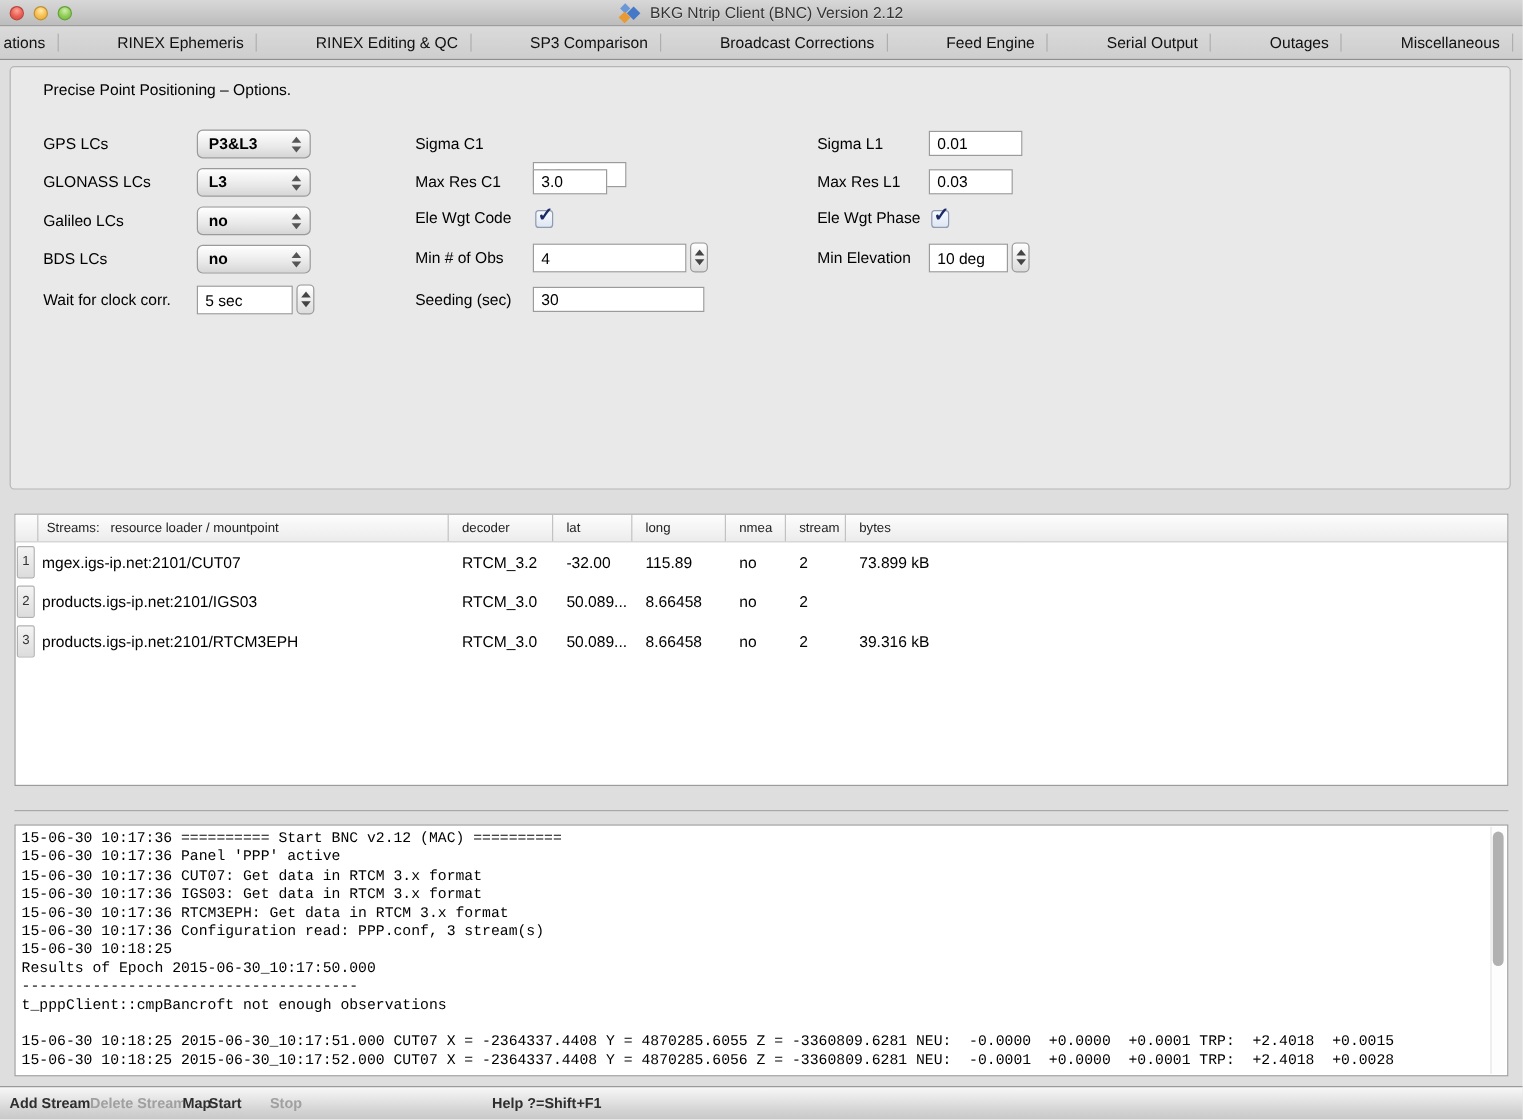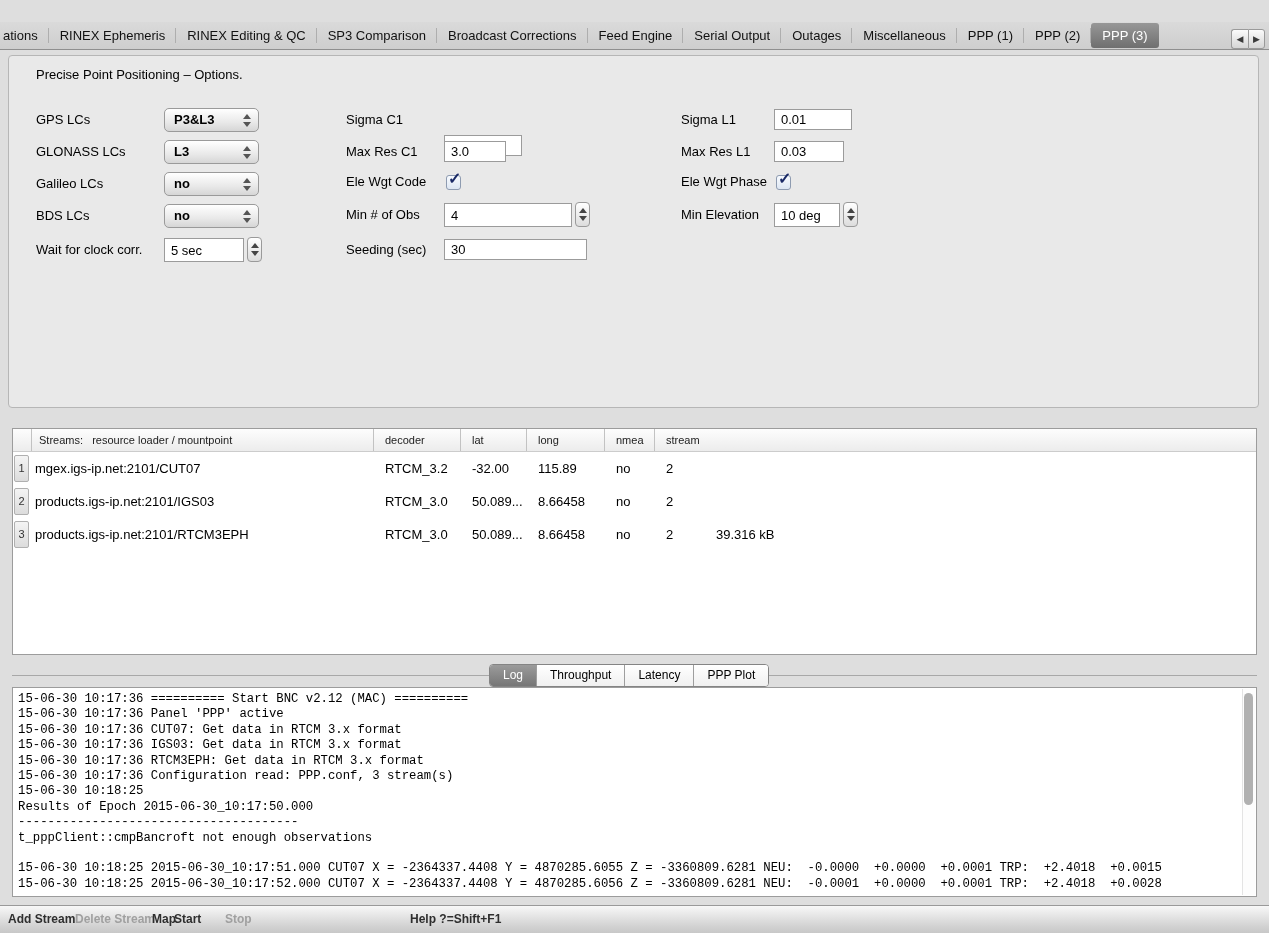--- a/index.html
+++ b/index.html
@@ -19,21 +19,21 @@
   .title-text { font-size:13px; color:#333; text-shadow:0 1px 0 rgba(255,255,255,.55); vertical-align:top; }
   .app-icon { position:relative; display:inline-block; width:17px; height:16px; vertical-align:top; margin:3px 4px 0 0; }
   .app-icon i { position:absolute; transform:rotate(45deg); }
   .app-icon .d1 { left:2px; top:1px; width:6px; height:6px; background:#6a97d8; }
   .app-icon .d2 { left:8px; top:4px; width:8px; height:8px; background:#4579c8; }
   .app-icon .d3 { left:1px; top:8px; width:7px; height:7px; background:#e89a35; }
 
   
   .tabbar { position:absolute; left:0; top:22px; width:100%; height:28px;
     background:linear-gradient(#dadada,#cecece); border-bottom:1px solid #8f8f8f;
-    display:flex; align-items:flex-end; }
+    display:flex; align-items:center;gap:38px; }
   .tab { position:relative; padding:0 11px; line-height:27px; font-size:13px; color:#111; white-space:nowrap; }
   .tab::after { content:""; position:absolute; right:0; top:6px; height:15px; width:1px; background:#aeaeae; }
   .tab.selected { background:linear-gradient(#979797,#6f6f6f); color:#fff; border-radius:3px; margin:1px 0; line-height:25px; }
   .tab.selected::after { display:none; }
   .tab.clipped { padding-left:3px; }
   .tab-arrows { margin-left:auto; display:flex; align-items:center; padding-right:4px; }
   .arrow-btn { width:17px; height:20px; border:1px solid #9a9a9a; background:linear-gradient(#fbfbfb,#d6d6d6);
     font-size:9px; color:#3a3a3a; text-align:center; line-height:19px; }
   .arrow-btn:first-child { border-right:none; border-radius:3px 0 0 3px; }
   .arrow-btn:last-child { border-radius:0 3px 3px 0; }
@@ -94,20 +94,31 @@
   .bottombar { position:absolute; left:0; top:905px; width:100%; height:28px;
     background:linear-gradient(#f8f8f8,#d2d2d2 75%,#c8c8c8); border-top:1px solid #9a9a9a; }
   .tb-item { position:absolute; top:0; line-height:27px; font-size:12px; font-weight:bold; color:#2e2e2e; white-space:nowrap; }
   .tb-item.disabled { color:#a0a0a0; }
 </style>
 </head>
 <body>
 
 <div class="window">
 
+  <div class="titlebar">
+    <div class="traffic">
+      <span class="light red"></span>
+      <span class="light yellow"></span>
+      <span class="light green"></span>
+    </div>
+    <div class="title-wrap">
+      <span class="app-icon"><i class="d1"></i><i class="d2"></i><i class="d3"></i></span>
+      <span class="title-text">BKG Ntrip Client (BNC) Version 2.12</span>
+    </div>
+  </div>
 
   <div class="tabbar">
     <div class="tab clipped">ations</div>
     <div class="tab">RINEX Ephemeris</div>
     <div class="tab">RINEX Editing &amp; QC</div>
     <div class="tab">SP3 Comparison</div>
     <div class="tab">Broadcast Corrections</div>
     <div class="tab">Feed Engine</div>
     <div class="tab">Serial Output</div>
     <div class="tab">Outages</div>
@@ -209,29 +220,31 @@
 
   <div class="streams-table">
     <div class="sheader">
       <div class="hc corner"></div>
       <div class="hc main">Streams:   resource loader / mountpoint</div>
       <div class="hc">decoder</div>
       <div class="hc">lat</div>
       <div class="hc">long</div>
       <div class="hc">nmea</div>
       <div class="hc">stream</div>
+      <div class="hc">bytes</div>
     </div>
     <div class="srow">
       <div class="rownum">1</div>
       <div class="cell mp">mgex.igs-ip.net:2101/CUT07</div>
       <div class="cell">RTCM_3.2</div>
       <div class="cell">-32.00</div>
       <div class="cell">115.89</div>
       <div class="cell">no</div>
       <div class="cell">2</div>
+      <div class="cell">73.899 kB</div>
     </div>
     <div class="srow">
       <div class="rownum">2</div>
       <div class="cell mp">products.igs-ip.net:2101/IGS03</div>
       <div class="cell">RTCM_3.0</div>
       <div class="cell">50.089...</div>
       <div class="cell">8.66458</div>
       <div class="cell">no</div>
       <div class="cell">2</div>
     </div>
@@ -241,26 +254,20 @@
       <div class="cell">RTCM_3.0</div>
       <div class="cell">50.089...</div>
       <div class="cell">8.66458</div>
       <div class="cell">no</div>
       <div class="cell">2</div>
       <div class="cell">39.316 kB</div>
     </div>
   </div>
 
   <div class="logtab-line"></div>
-  <div class="log-tabs">
-    <div class="seg selected">Log</div>
-    <div class="seg">Throughput</div>
-    <div class="seg">Latency</div>
-    <div class="seg">PPP Plot</div>
-  </div>
 
   <div class="log-panel">
     <pre class="log-pre">15-06-30 10:17:36 ========== Start BNC v2.12 (MAC) ==========
 15-06-30 10:17:36 Panel 'PPP' active
 15-06-30 10:17:36 CUT07: Get data in RTCM 3.x format
 15-06-30 10:17:36 IGS03: Get data in RTCM 3.x format
 15-06-30 10:17:36 RTCM3EPH: Get data in RTCM 3.x format
 15-06-30 10:17:36 Configuration read: PPP.conf, 3 stream(s)
 15-06-30 10:18:25
 Results of Epoch 2015-06-30_10:17:50.000

